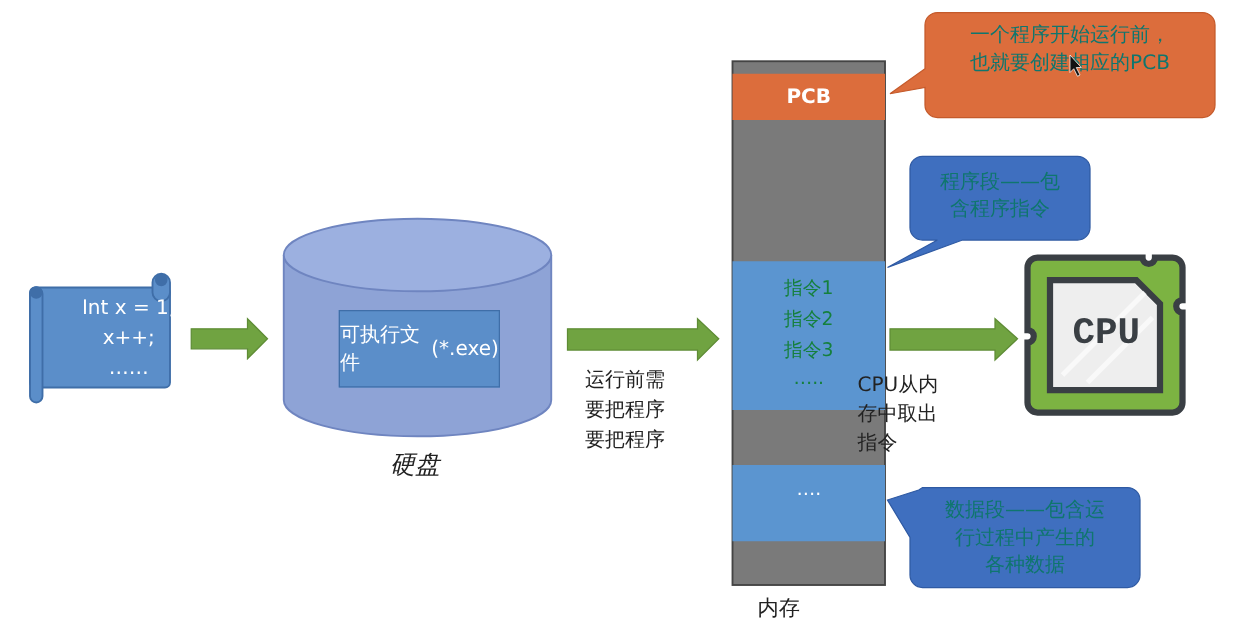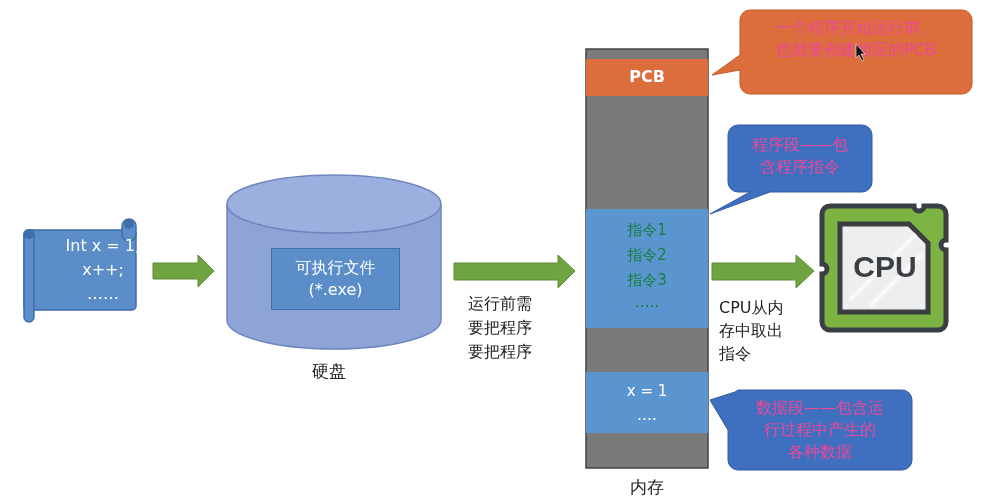--- a/index.html
+++ b/index.html
@@ -3,25 +3,25 @@
 <meta charset="utf-8">
 <style>
   html, body { margin:0; padding:0; background:#ffffff; }
   body { width:990px; height:501px; position:relative; overflow:hidden;
          font-family:"DejaVu Sans", "Liberation Sans", sans-serif; }
   .abs { position:absolute; }
   .center-text { text-align:center; }
   svg { position:absolute; left:0; top:0; }
   .scroll-text { color:#ffffff; font-size:16px; line-height:24px; }
   .exe-box { left:271px; top:248px; width:127px; height:60px; background:#5b8ec9; border:1px solid #3f6ea8;
-             color:#fff; font-size:16px; line-height:22px; display:flex; flex-direction:column; justify-content:center; align-items:center; }
+             color:#fff; font-size:16px; line-height:22px; display:flex; flex-direction:row; justify-content:center; align-items:center; }
   .label-dark { color:#222; font-size:16px; line-height:22px; }
   .mem-text { color:#15803d; font-size:15px; line-height:25px; }
   .pcb-text { color:#fff; font-size:16px; font-weight:bold; }
-  .callout-text { color:#ec4899; font-size:16px; line-height:22px; }
+  .callout-text { color:#0f766e; font-size:16px; line-height:22px; }
 </style>
 </head>
 <body>
 
 <svg width="990" height="501">
 
   <g>
     <rect x="24" y="230" width="112" height="80" rx="4" fill="#5b8ec9" stroke="#3f6ea8" stroke-width="1.5"></rect>
     <rect x="24" y="230" width="10" height="92" rx="5" fill="#5b8ec9" stroke="#3f6ea8" stroke-width="1.5"></rect>
     <circle cx="29" cy="234" r="5" fill="#3f6ea8"></circle>
@@ -63,51 +63,50 @@
   <div>Int x = 1;</div>
   <div>x++;</div>
   <div>……</div>
 </div>
 
 <div class="abs exe-box">
   <div>可执行文件</div>
   <div>(*.exe)</div>
 </div>
 
-<div class="abs label-dark" style="left:312px; top:360px; font-size:17px;">硬盘</div>
+<div class="abs label-dark" style="left:312px; top:360px; font-size:20px;font-style:italic;">硬盘</div>
 
 <div class="abs label-dark" style="left:468px; top:292px; line-height:24px;">
   <div>运行前需</div>
   <div>要把程序</div>
   <div>要把程序</div>
 </div>
 
 <div class="abs center-text pcb-text" style="left:586px; top:67px; width:122px;">PCB</div>
 
 <div class="abs center-text mem-text" style="left:586px; top:218px; width:122px;">
   <div>指令1</div>
   <div>指令2</div>
   <div>指令3</div>
   <div style="line-height:18px;">…..</div>
 </div>
 
 <div class="abs center-text" style="left:586px; top:379px; width:122px; color:#fff; font-size:15px; line-height:24px;">
-  <div>x = 1</div>
   <div>….</div>
 </div>
 
-<div class="abs center-text label-dark" style="left:586px; top:476px; width:122px; font-size:17px;">内存</div>
+<div class="abs center-text label-dark" style="left:562px; top:476px; width:122px; font-size:17px;">内存</div>
 
-<div class="abs label-dark" style="left:719px; top:296px; line-height:23px;">
+<div class="abs label-dark" style="left:686px; top:296px; line-height:23px;">
   <div>CPU从内</div>
   <div>存中取出</div>
   <div>指令</div>
 </div>
 
-<div class="abs center-text" style="left:842px; top:250px; width:86px; color:#3a3f44; font-size:30px; font-weight:bold; font-family:Liberation Sans, sans-serif;">CPU</div>
+<div class="abs center-text" style="left:842px; top:250px; width:86px; color:#3a3f44; font-size:30px; font-weight:bold; font-family:Liberation Mono, monospace;">CPU</div>
 
 <div class="abs center-text callout-text" style="left:740px; top:17px; width:232px;">
   <div>一个程序开始运行前，</div>
   <div>也就要创建相应的PCB</div>
 </div>
 
 <div class="abs center-text callout-text" style="left:728px; top:134px; width:144px;">
   <div>程序段——包</div>
   <div>含程序指令</div>
 </div>

